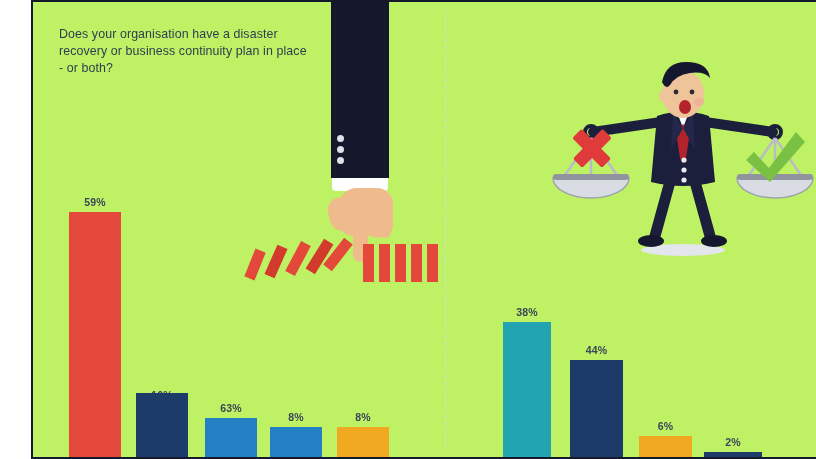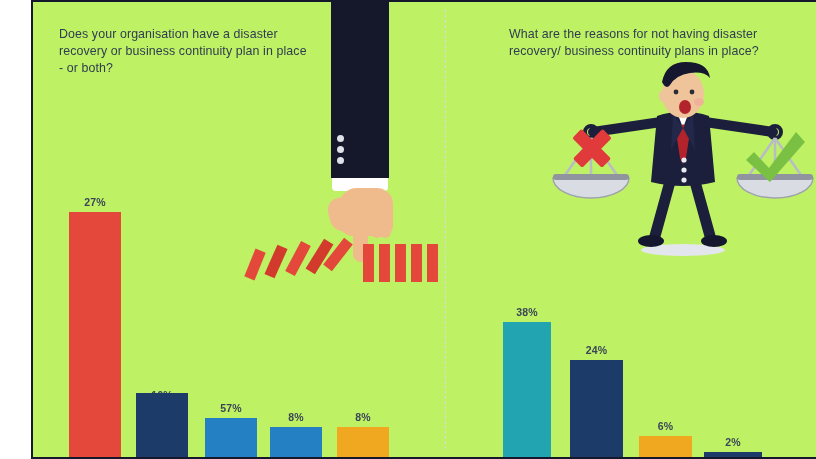--- a/index.html
+++ b/index.html
@@ -140,33 +140,33 @@
       <div class="domino" style="left:330px;top:242px;width:11px;height:38px;"></div>
       <div class="domino" style="left:346px;top:242px;width:11px;height:38px;"></div>
       <div class="domino" style="left:362px;top:242px;width:11px;height:38px;"></div>
       <div class="domino" style="left:378px;top:242px;width:11px;height:38px;"></div>
       <div class="domino" style="left:394px;top:242px;width:11px;height:38px;"></div>
     </div>
 
     <div class="chart" id="chart-left">
 
       <div class="bar-group" style="left:36px;width:52px;height:404px;">
-        <div class="bar-value" style="bottom:253px;">27%</div>
+        <div class="bar-value" style="bottom:253px;">59%</div>
         <div class="bar" style="height:249px;background:#e4483a;"></div>
 
       </div>
 
       <div class="bar-group" style="left:103px;width:52px;height:404px;">
         <div class="bar-value" style="bottom:60px;">16%</div>
         <div class="bar" style="height:68px;background:#1d3b68;"></div>
 
       </div>
 
       <div class="bar-group" style="left:172px;width:52px;height:404px;">
-        <div class="bar-value" style="bottom:47px;">57%</div>
+        <div class="bar-value" style="bottom:47px;">63%</div>
         <div class="bar" style="height:43px;background:#2580c3;"></div>
 
       </div>
 
       <div class="bar-group" style="left:237px;width:52px;height:404px;">
         <div class="bar-value" style="bottom:38px;">8%</div>
         <div class="bar" style="height:34px;background:#2580c3;"></div>
 
       </div>
 
@@ -174,22 +174,20 @@
         <div class="bar-value" style="bottom:38px;">8%</div>
         <div class="bar" style="height:34px;background:#efa81f;"></div>
 
       </div>
 
     </div>
   </div>
 
   <div class="panel" id="panel-right">
 
-    <div class="q-title" id="title-right" style="left:63px;">What are the reasons for not having disaster
-recovery/ business continuity plans in place?</div>
 
     <div id="illus-right">
       <svg width="265" height="200" viewBox="0 0 265 200">
 
         <ellipse cx="132" cy="190" rx="42" ry="6" fill="#e3e6ec"></ellipse>
 
         <path d="M120 118 L104 176" stroke="#1b1f3b" stroke-width="11" stroke-linecap="round" fill="none"></path>
         <path d="M143 118 L159 176" stroke="#1b1f3b" stroke-width="11" stroke-linecap="round" fill="none"></path>
         <ellipse cx="100" cy="181" rx="13" ry="6" fill="#14172e"></ellipse>
         <ellipse cx="163" cy="181" rx="13" ry="6" fill="#14172e"></ellipse>
@@ -244,21 +242,21 @@
 
     <div class="chart" id="chart-right">
 
       <div class="bar-group" style="left:57px;width:48px;height:404px;">
         <div class="bar-value" style="bottom:143px;">38%</div>
         <div class="bar" style="height:139px;background:#22a5b0;"></div>
 
       </div>
 
       <div class="bar-group" style="left:124px;width:53px;height:404px;">
-        <div class="bar-value" style="bottom:105px;">24%</div>
+        <div class="bar-value" style="bottom:105px;">44%</div>
         <div class="bar" style="height:101px;background:#1d3b68;"></div>
 
       </div>
 
       <div class="bar-group" style="left:193px;width:53px;height:404px;">
         <div class="bar-value" style="bottom:29px;">6%</div>
         <div class="bar" style="height:25px;background:#efa81f;"></div>
 
       </div>
 

